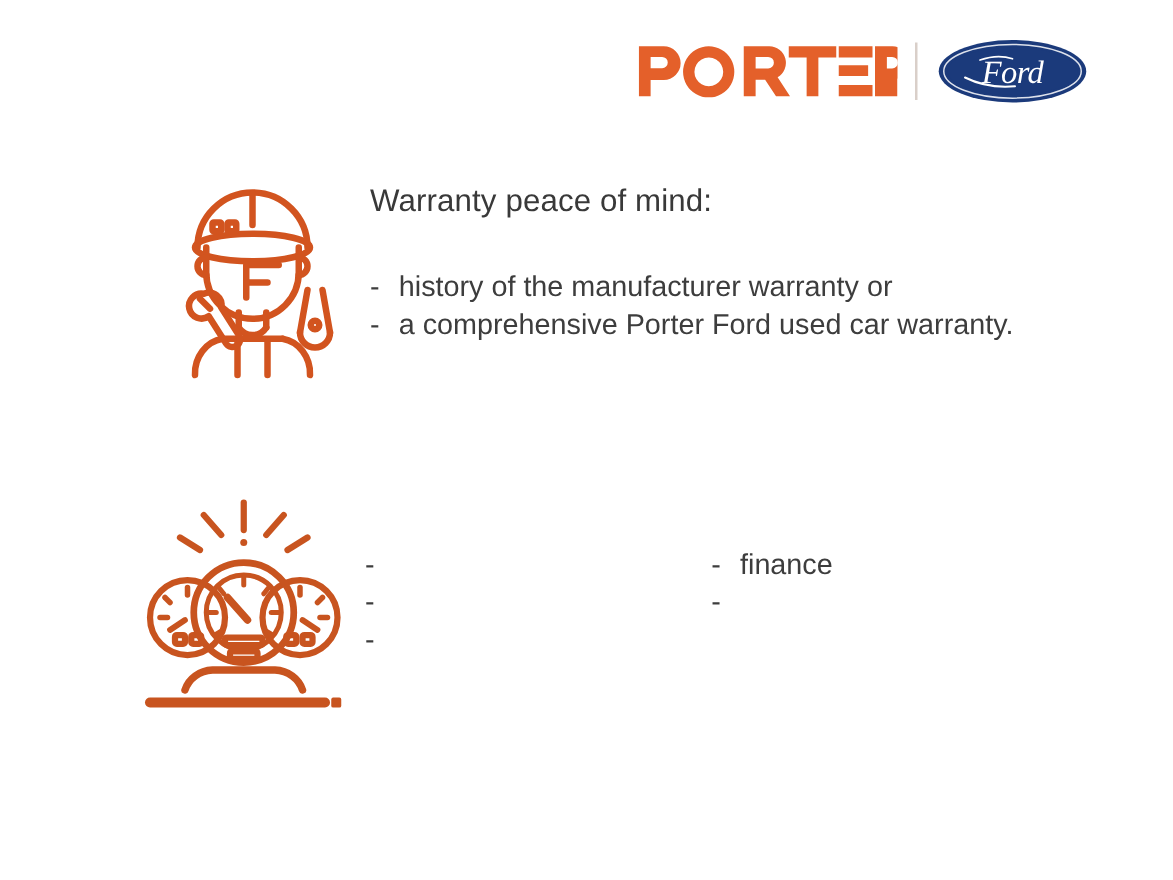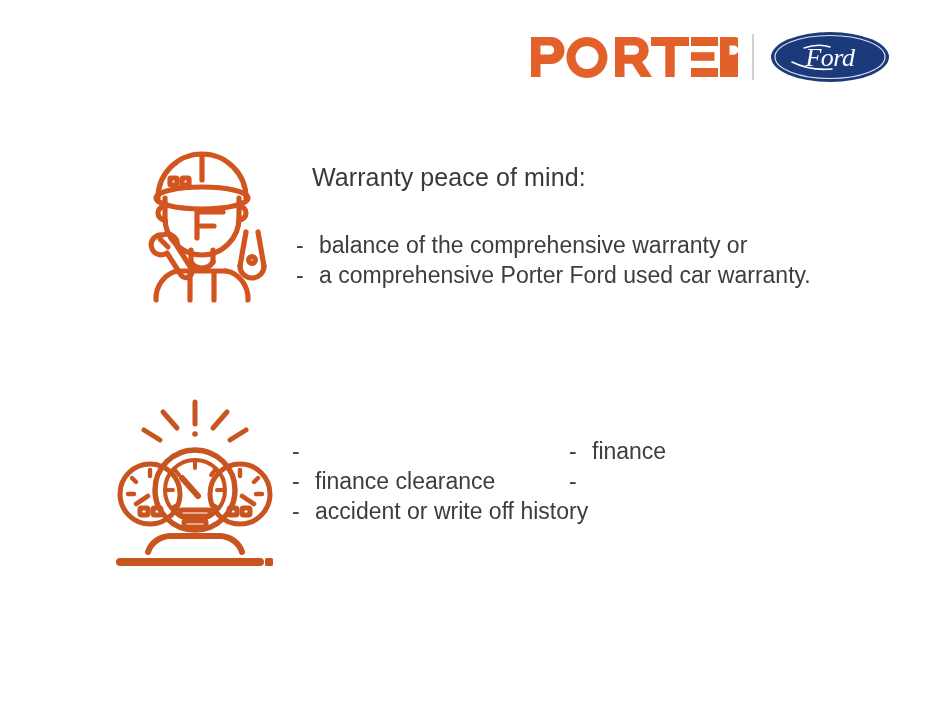--- a/index.html
+++ b/index.html
@@ -19,21 +19,21 @@
   
   .brand-bar {
     position: absolute;
     top: 24px;
     left: 0;
     width: 938px;
     height: 66px;
     display: flex;
     justify-content: flex-end;
     align-items: center;
-    padding-right: 48px;
+    padding-right: 68px;
     box-sizing: border-box;
   }
   .porter-wordmark {
     display: flex;
     align-items: center;
     height: 50px;
   }
   .porter-wordmark svg { display: block; }
 
   .brand-divider {
@@ -65,21 +65,21 @@
   .block-text {
     padding-top: 6px;
   }
 
   .section-heading {
     font-size: 25px;
     font-weight: 400;
     line-height: 1.2;
     color: #393939;
     letter-spacing: 0.1px;
-    margin: 16px;
+    margin: 0;
     white-space: nowrap;
   }
 
   .bullet-list {
     list-style: none;
     margin: 0;
     padding: 0;
   }
   .bullet-list li {
     font-size: 23px;
@@ -187,21 +187,21 @@
       <rect x="64" y="38" width="7" height="7" rx="1"></rect>
     </g>
   </svg>
 
   <div class="block-text">
     <p class="section-heading">Warranty peace of mind:</p>
 
     <ul class="bullet-list warranty-list">
       <li>
         <span class="bullet-dash">-</span>
-        <span>balance of the comprehensive warranty or</span>
+        <span>history of the manufacturer warranty or</span>
       </li>
       <li>
         <span class="bullet-dash">-</span>
         <span>a comprehensive Porter Ford used car warranty.</span>
       </li>
     </ul>
   </div>
 
 </div>
 
@@ -265,38 +265,36 @@
 
     <div class="history-list-wrap">
       <div class="history-cols">
 
         <ul class="bullet-list history-col-left">
           <li>
             <span class="bullet-dash">-</span>
           </li>
           <li>
             <span class="bullet-dash">-</span>
-            <span>finance clearance</span>
           </li>
         </ul>
 
         <ul class="bullet-list history-col-right">
           <li>
             <span class="bullet-dash">-</span>
             <span>finance</span>
           </li>
           <li>
             <span class="bullet-dash">-</span>
           </li>
         </ul>
 
       </div>
 
       <ul class="bullet-list history-wide">
         <li>
           <span class="bullet-dash">-</span>
-          <span>accident or write off history</span>
         </li>
       </ul>
     </div>
   </div>
 
 </div>
 
 </body></html>

